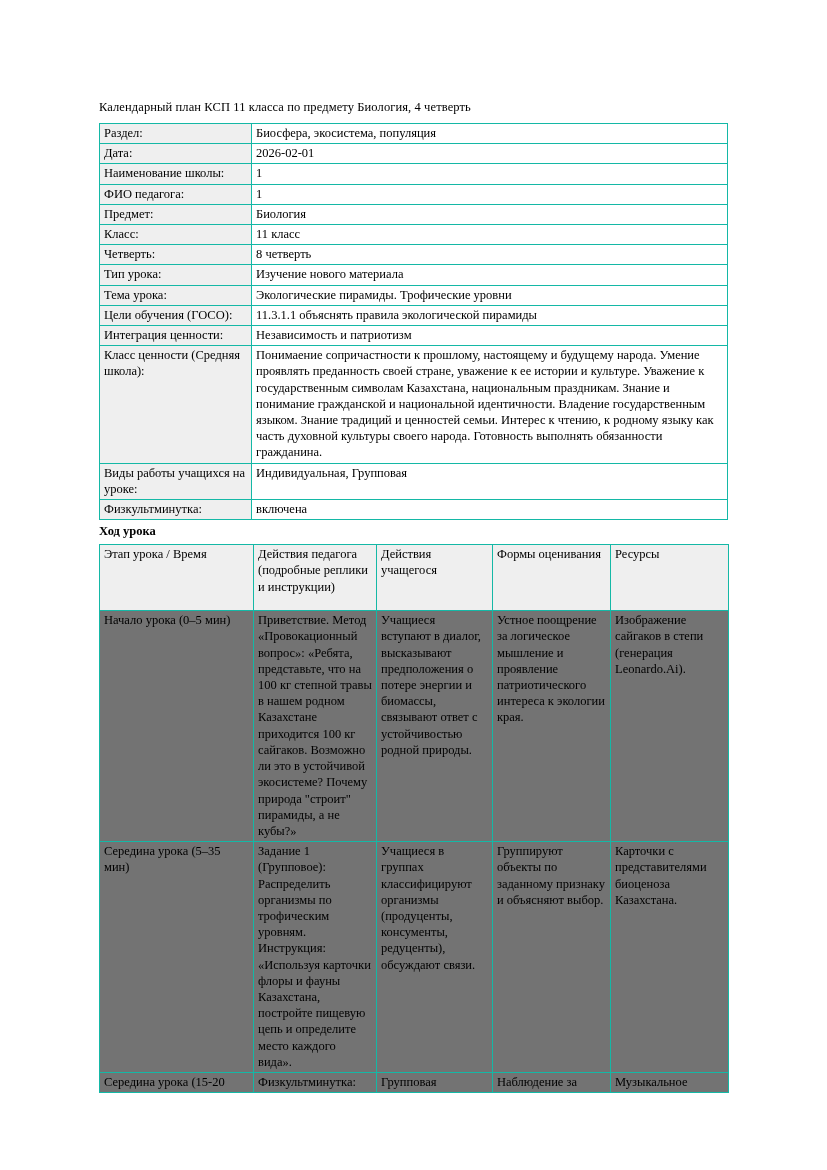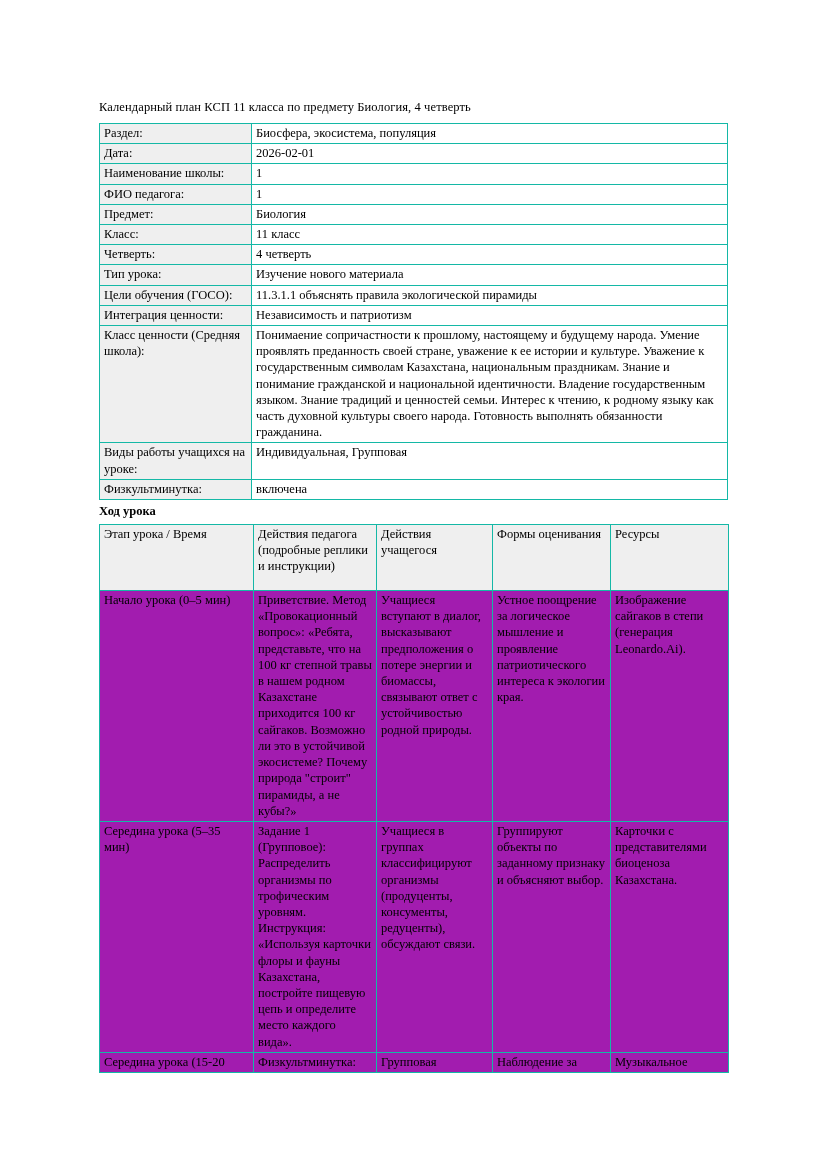--- a/index.html
+++ b/index.html
@@ -70,21 +70,21 @@
   .flow-table col.c1 { width: 123px; }
   .flow-table col.c2 { width: 116px; }
   .flow-table col.c3 { width: 118px; }
   .flow-table col.c4 { width: 118px; }
   .flow-table thead td {
     background: #efefef;
     height: 62px;
     vertical-align: top;
   }
   .flow-table tbody td {
-    background: #a21caf;
+    background: #737373;
   }
   .clip-bottom {
     overflow: hidden;
     margin-top: 9px;
   }
 </style>
 </head>
 <body>
 
 <div class="page">
@@ -116,25 +116,29 @@
       <tr>
         <td class="label">Предмет:</td>
         <td class="value">Биология</td>
       </tr>
       <tr>
         <td class="label">Класс:</td>
         <td class="value">11 класс</td>
       </tr>
       <tr>
         <td class="label">Четверть:</td>
-        <td class="value">4 четверть</td>
+        <td class="value">8 четверть</td>
       </tr>
       <tr>
         <td class="label">Тип урока:</td>
         <td class="value">Изучение нового материала</td>
+      </tr>
+      <tr>
+        <td class="label">Тема урока:</td>
+        <td class="value">Экологические пирамиды. Трофические уровни</td>
       </tr>
       <tr>
         <td class="label">Цели обучения (ГОСО):</td>
         <td class="value">11.3.1.1 объяснять правила экологической пирамиды</td>
       </tr>
       <tr>
         <td class="label">Интеграция ценности:</td>
         <td class="value">Независимость и патриотизм</td>
       </tr>
       <tr>

